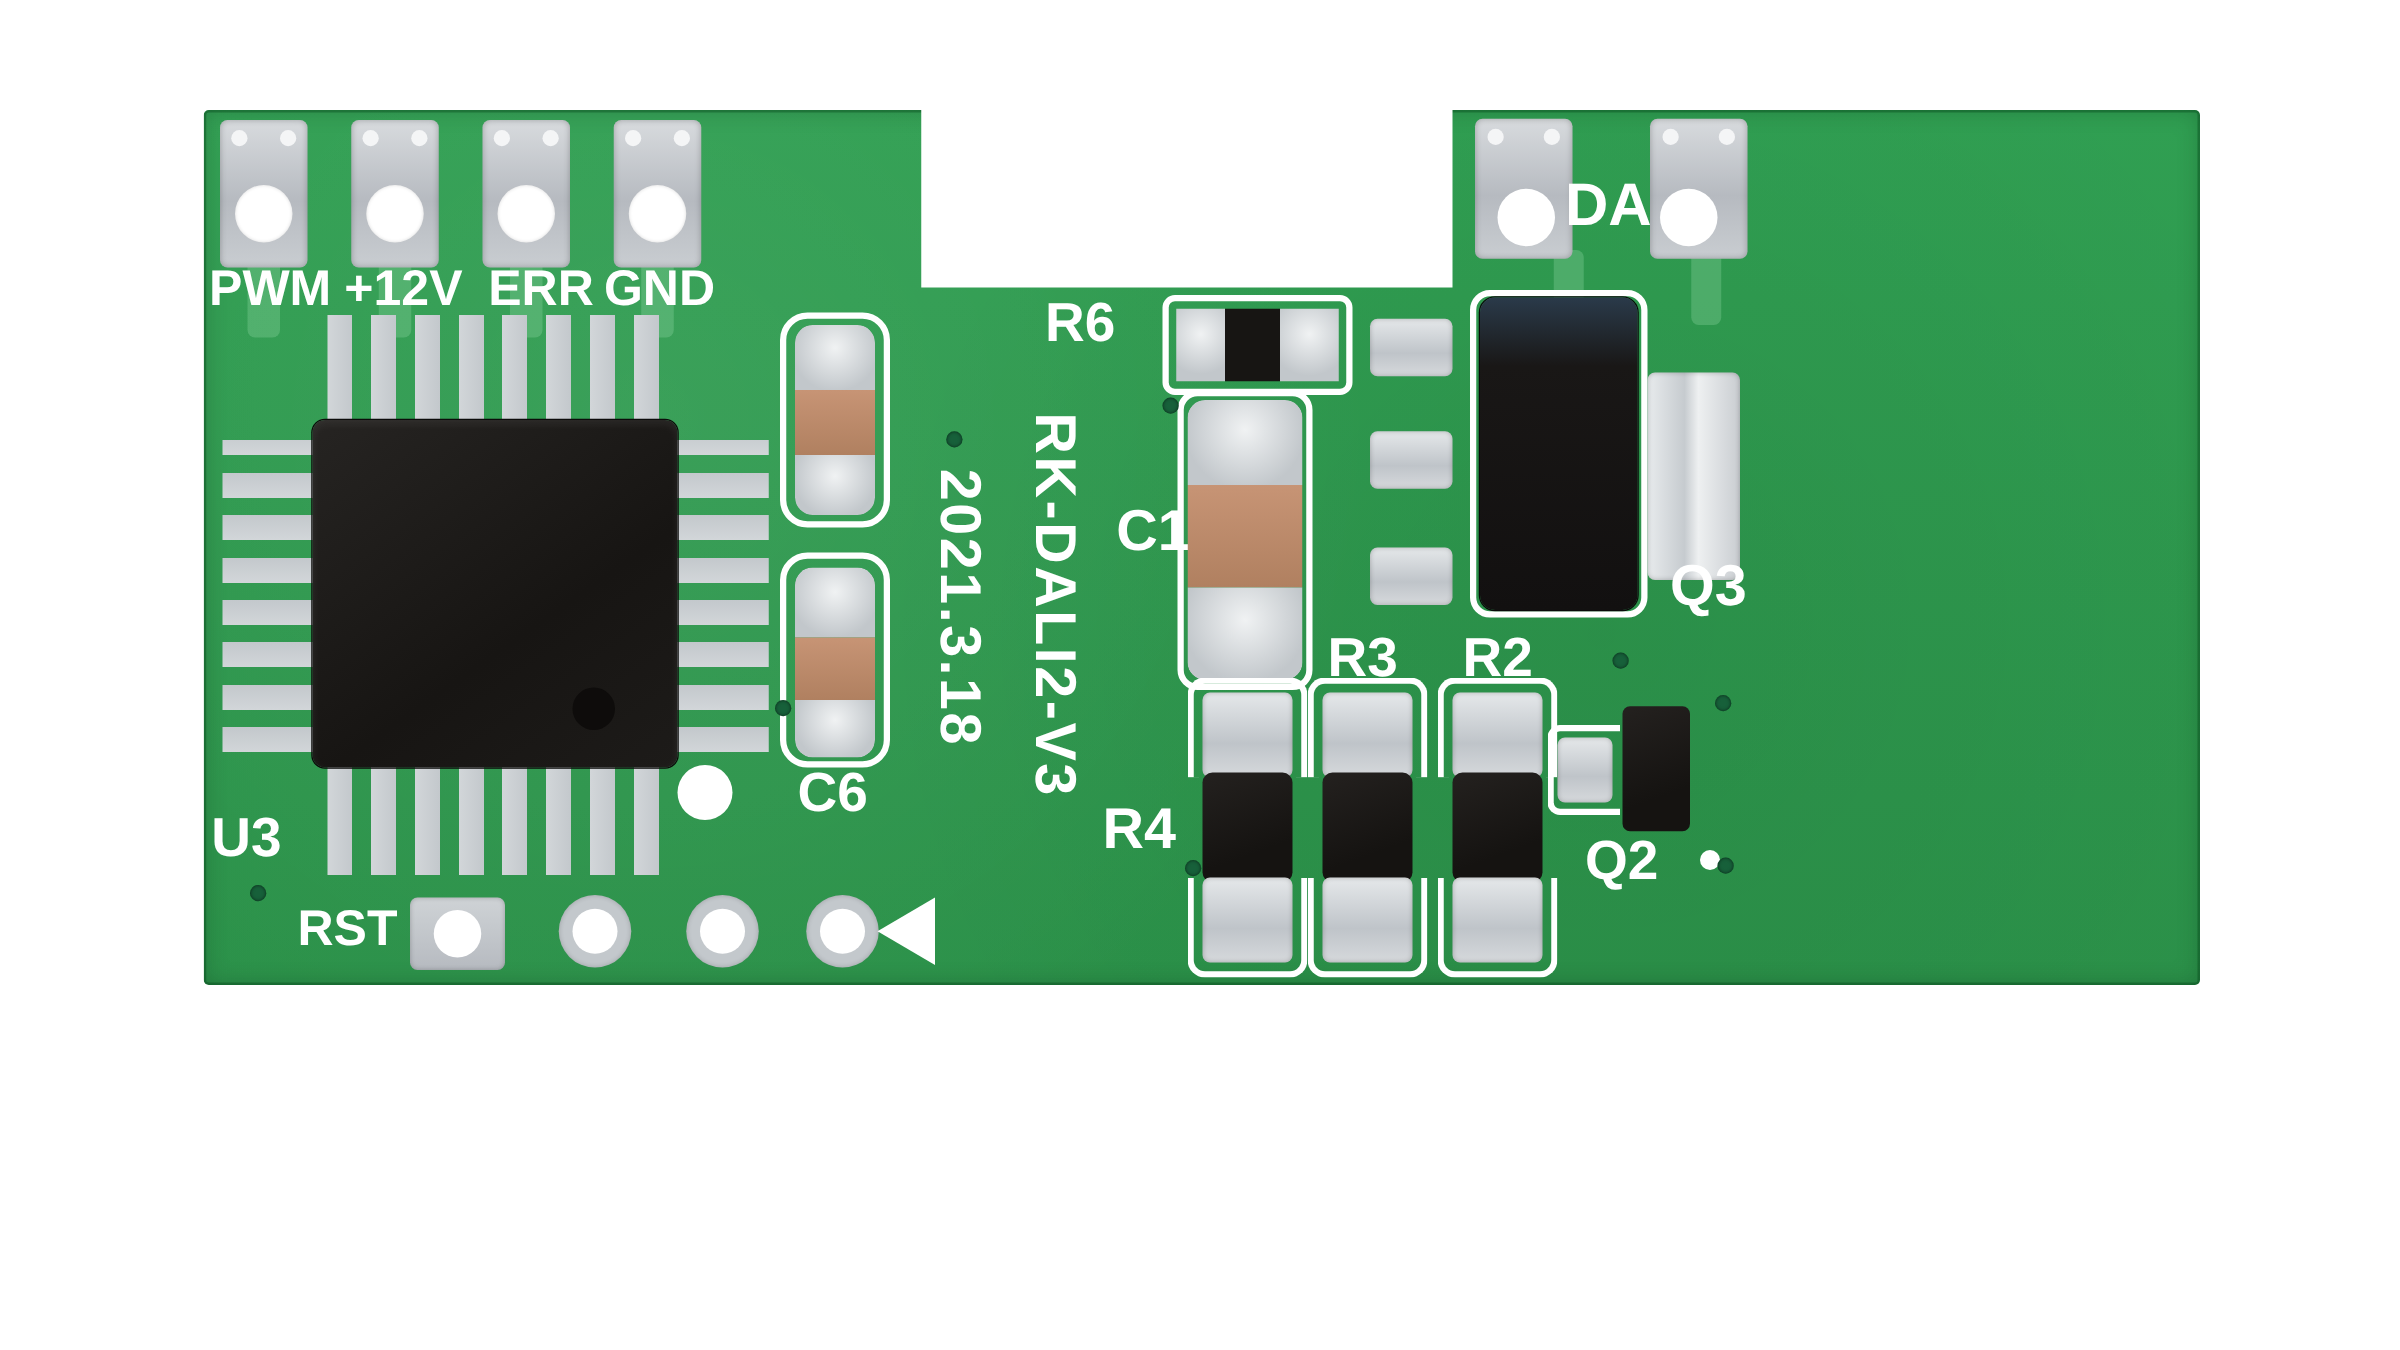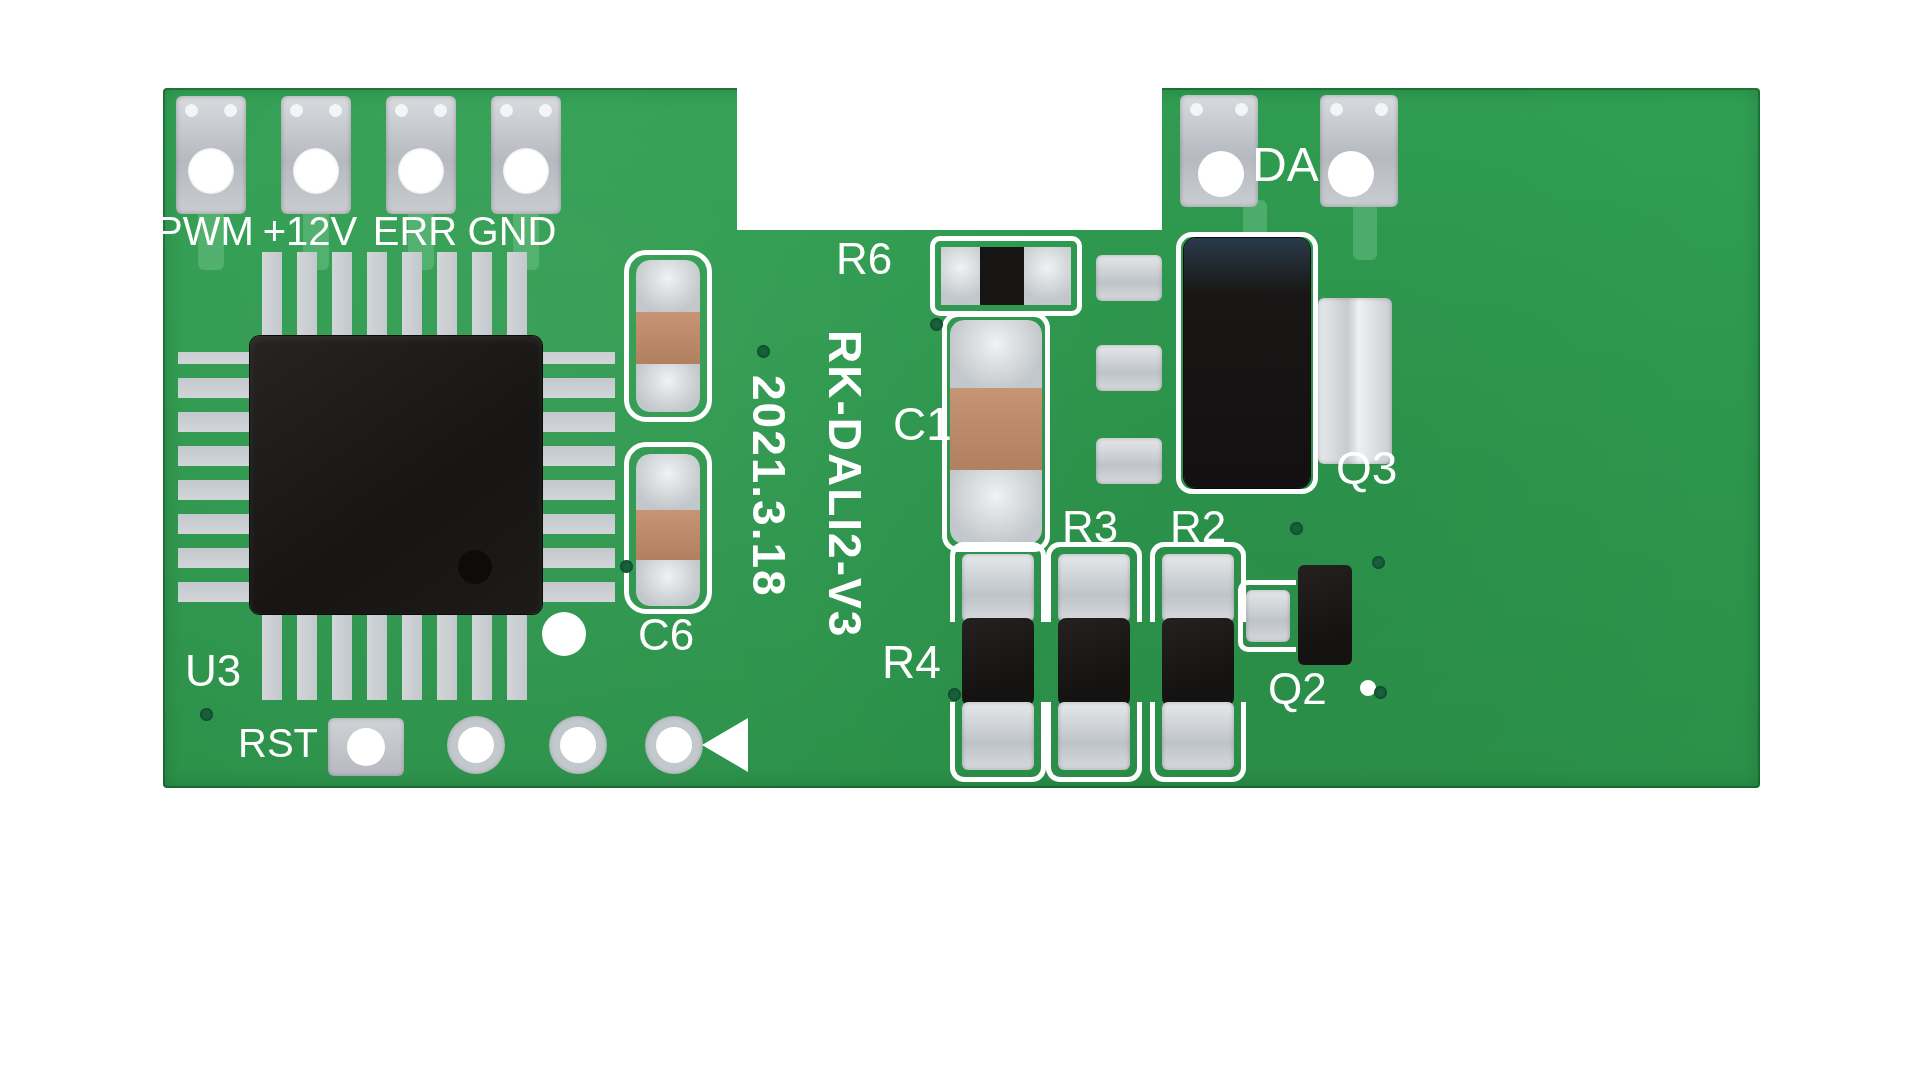--- a/index.html
+++ b/index.html
@@ -10,22 +10,22 @@
     position:absolute; left:163px; top:88px; width:1597px; height:700px;
     background-color:#2e9b4e;
     background-image:
       radial-gradient(circle at 22% 35%, rgba(255,255,255,0.06) 0, transparent 45%),
       radial-gradient(circle at 70% 60%, rgba(0,0,0,0.05) 0, transparent 50%),
       linear-gradient(180deg, #309f52, #2b9149);
     box-shadow: inset 0 0 0 2px rgba(0,60,20,0.35), inset 0 0 18px rgba(0,40,15,0.25);
     border-radius:4px;
   }
   .notch { position:absolute; left:574px; top:0; width:425px; height:142px; background:#ffffff; }
-  .silk { position:absolute; color:#ffffff; font-weight:normal; line-height:1.05; white-space:nowrap; }
-  .center { text-align:center; }
+  .silk { position:absolute; color:#ffffff; font-weight:bold; line-height:1.05; white-space:nowrap; }
+  .center { text-align:right; }
 
   .trace { position:absolute; background:rgba(150,220,170,0.30); border-radius:6px; }
 
   .pad-conn {
     position:absolute; top:8px; width:70px; height:118px;
     background:linear-gradient(180deg,#d8dbde,#b6bac0 55%,#c9cdd1);
     border-radius:6px; box-shadow: inset 0 0 5px rgba(0,0,0,0.28);
   }
   .pad-conn .dot { position:absolute; top:8px; width:13px; height:13px; border-radius:50%; background:#f4f5f6; }
   .pad-conn .d1 { left:9px; } .pad-conn .d2 { right:9px; }
@@ -131,21 +131,21 @@
       </div>
     <div class="silk" style="left:1089px;top:52px;font-size:48px">DA</div>
 
     <div class="pins-h" style="left:99px;top:164px;width:278px;height:92px"></div>
     <div class="pins-h" style="left:99px;top:522px;width:278px;height:90px"></div>
     <div class="pins-v" style="left:15px;top:264px;width:80px;height:250px"></div>
     <div class="pins-v" style="left:372px;top:264px;width:80px;height:250px"></div>
     <div class="chip" style="left:87px;top:248px;width:292px;height:278px">
       <span class="pin1dot"></span>
     </div>
-    <div class="silk" style="left:22px;top:560px;font-size:44px">U3</div>
+    <div class="silk" style="left:6px;top:560px;font-size:44px">U3</div>
 
     <div class="outline" style="left:461px;top:162px;width:88px;height:172px"></div>
     <div class="cap-v" style="left:473px;top:172px;width:64px;height:152px">
       <div class="cap-silver" style="height:52px;border-radius:14px 14px 0 0"></div>
       <div class="cap-tan" style="height:52px"></div>
       <div class="cap-silver" style="height:48px;border-radius:0 0 14px 14px"></div>
     </div>
     <div class="outline" style="left:461px;top:354px;width:88px;height:172px"></div>
     <div class="cap-v" style="left:473px;top:366px;width:64px;height:152px">
       <div class="cap-silver" style="height:56px;border-radius:14px 14px 0 0"></div>

